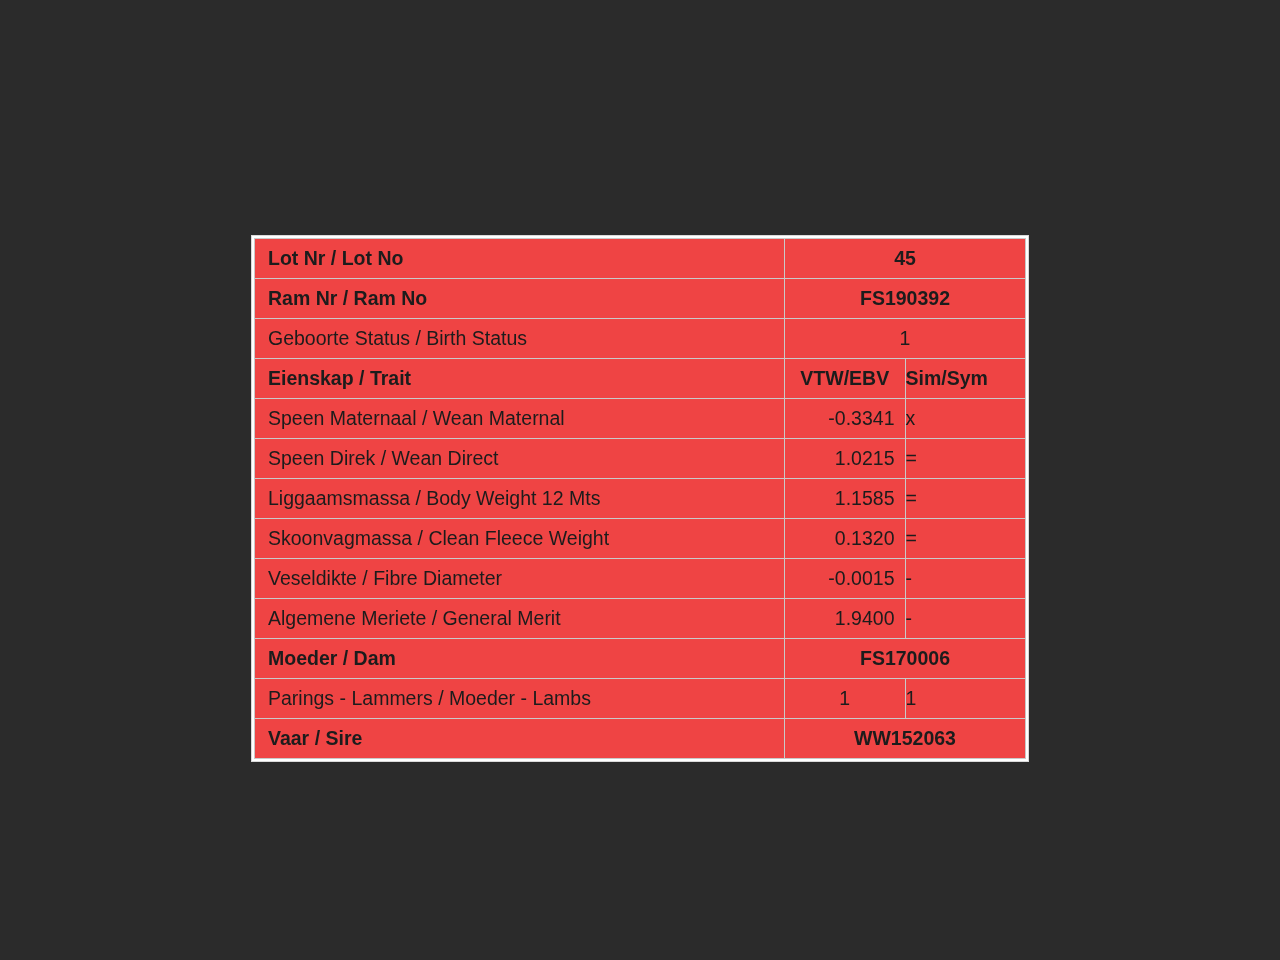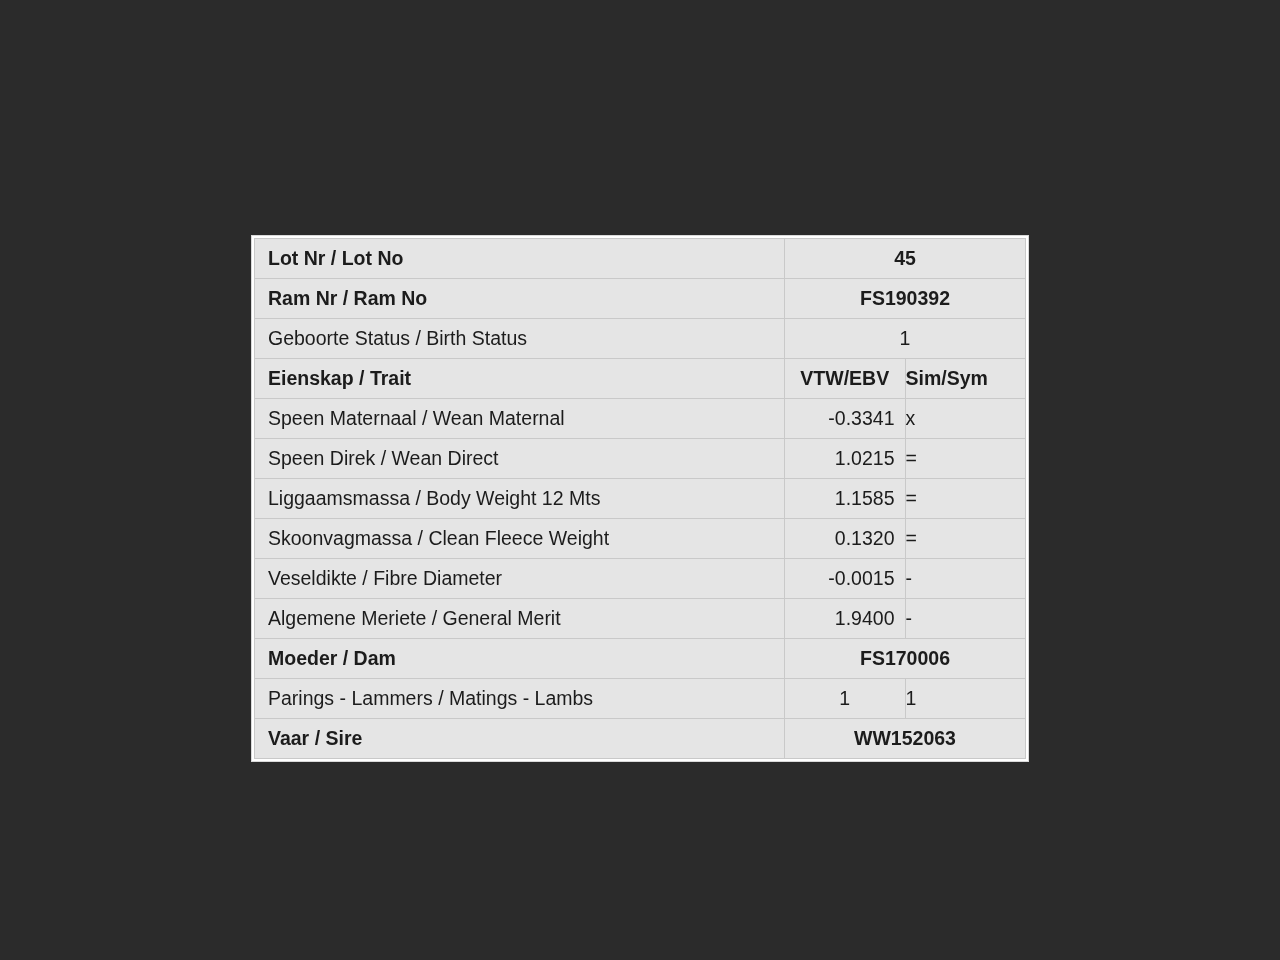--- a/index.html
+++ b/index.html
@@ -25,21 +25,21 @@
     width: 776px;
     background: #ffffff;
     border: 2px solid #ffffff;
     box-sizing: border-box;
     box-shadow: 0 0 0 1px #d9d9d9;
   }
   table.data {
     border-collapse: collapse;
     width: 100%;
     table-layout: fixed;
-    background: #e5e5e5;
+    background: #ef4444;
   }
   table.data td {
     border: 1px solid #c9c9c9;
     padding: 5px 0 6px 0;
     font-size: 19.5px;
     color: #1c1c1c;
     line-height: 1.15;
     height: 28px;
     vertical-align: middle;
   }
@@ -122,21 +122,21 @@
           <td class="c-label">Algemene Meriete / General Merit</td>
           <td class="c-val num">1.9400</td>
           <td class="c-sym">-</td>
         </tr>
 
         <tr>
           <td class="c-label bold">Moeder / Dam</td>
           <td class="c-span bold" colspan="2">FS170006</td>
         </tr>
         <tr>
-          <td class="c-label">Parings - Lammers  / Matings - Lambs</td>
+          <td class="c-label">Parings - Lammers  / Moeder - Lambs</td>
           <td class="c-val">1</td>
           <td class="c-sym">1</td>
         </tr>
         <tr>
           <td class="c-label bold">Vaar / Sire</td>
           <td class="c-span bold" colspan="2">WW152063</td>
         </tr>
       </tbody>
     </table>
   </div>

